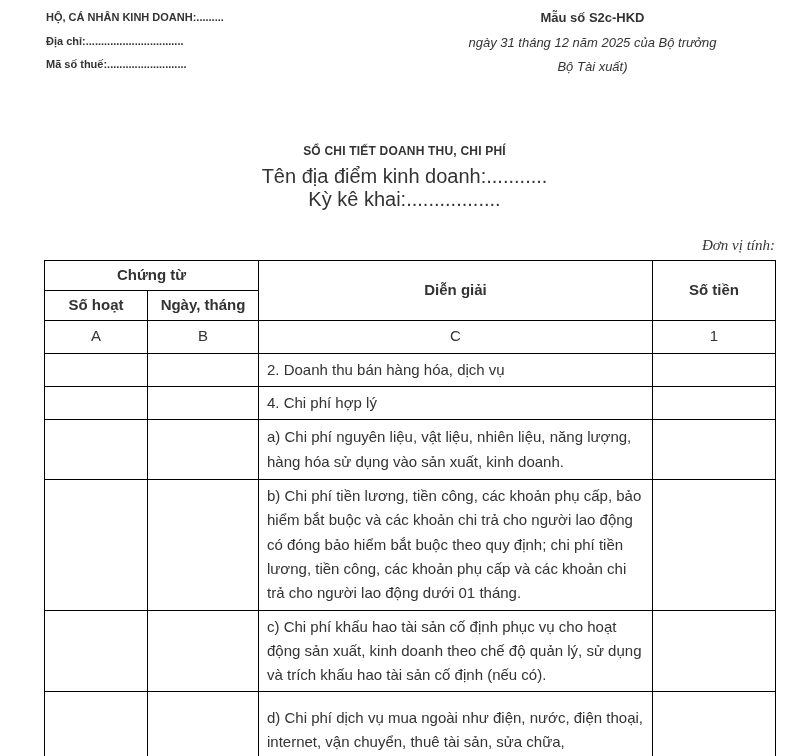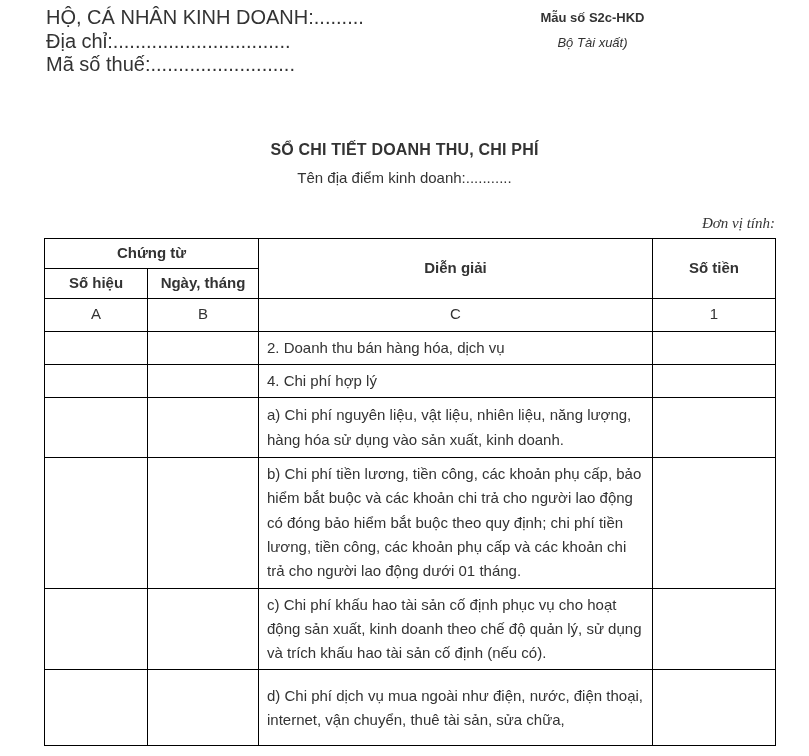--- a/index.html
+++ b/index.html
@@ -12,45 +12,45 @@
   }
   .doc { position: relative; width: 809px; height: 756px; }
 
   
   .header {
     display: flex;
     padding: 6px 44px 0 46px;
   }
   .header-left {
     flex: 1;
-    font-weight: normal;
-    font-size: 20px;
+    font-weight: bold;
+    font-size: 11px;
     line-height: 23.5px;
     white-space: nowrap;
   }
   .header-right {
     width: 345px;
     text-align: center;
     font-size: 13px;
     line-height: 24.5px;
   }
   .header-right .form-no { font-weight: bold; font-style: normal; }
   .header-right .note { font-style: italic; }
 
   
   .title-block {
     margin-top: 64px;
     text-align: center;
   }
   .doc-title {
-    font-size: 16px;
+    font-size: 12px;
     font-weight: bold;
     letter-spacing: 0.2px;
   }
-  .doc-sub { font-size: 15px; line-height: 23px; }
+  .doc-sub { font-size: 20px; line-height: 23px; }
   .doc-sub.first { margin-top: 7px; }
 
   
   .table-zone {
     margin: 26px 0 0 44px;
     width: 731px;
   }
   .unit-line {
     text-align: right;
     font-style: italic;
@@ -88,47 +88,49 @@
 <div class="doc">
 
   <div class="header">
     <div class="header-left">
       <div>HỘ, CÁ NHÂN KINH DOANH:.........</div>
       <div>Địa chỉ:................................</div>
       <div>Mã số thuế:..........................</div>
     </div>
     <div class="header-right">
       <div class="form-no">Mẫu số S2c-HKD</div>
+      <div class="note">ngày 31 tháng 12 năm 2025 của Bộ trưởng</div>
       <div class="note">Bộ Tài xuất)</div>
     </div>
   </div>
 
   <div class="title-block">
     <div class="doc-title">SỔ CHI TIẾT DOANH THU, CHI PHÍ</div>
     <div class="doc-sub first">Tên địa điểm kinh doanh:...........</div>
+    <div class="doc-sub">Kỳ kê khai:.................</div>
   </div>
 
   <div class="table-zone">
     <div class="unit-line">Đơn vị tính:</div>
 
     <table>
       <colgroup>
         <col style="width:103px">
         <col style="width:111px">
         <col style="width:394px">
         <col style="width:123px">
       </colgroup>
       <thead>
         <tr class="hrow1">
           <th colspan="2">Chứng từ</th>
           <th rowspan="2">Diễn giải</th>
           <th rowspan="2">Số tiền</th>
         </tr>
         <tr class="hrow2">
-          <th>Số hiệu</th>
+          <th>Số hoạt</th>
           <th>Ngày, tháng</th>
         </tr>
         <tr class="keyrow">
           <td>A</td>
           <td>B</td>
           <td>C</td>
           <td>1</td>
         </tr>
       </thead>
       <tbody>

